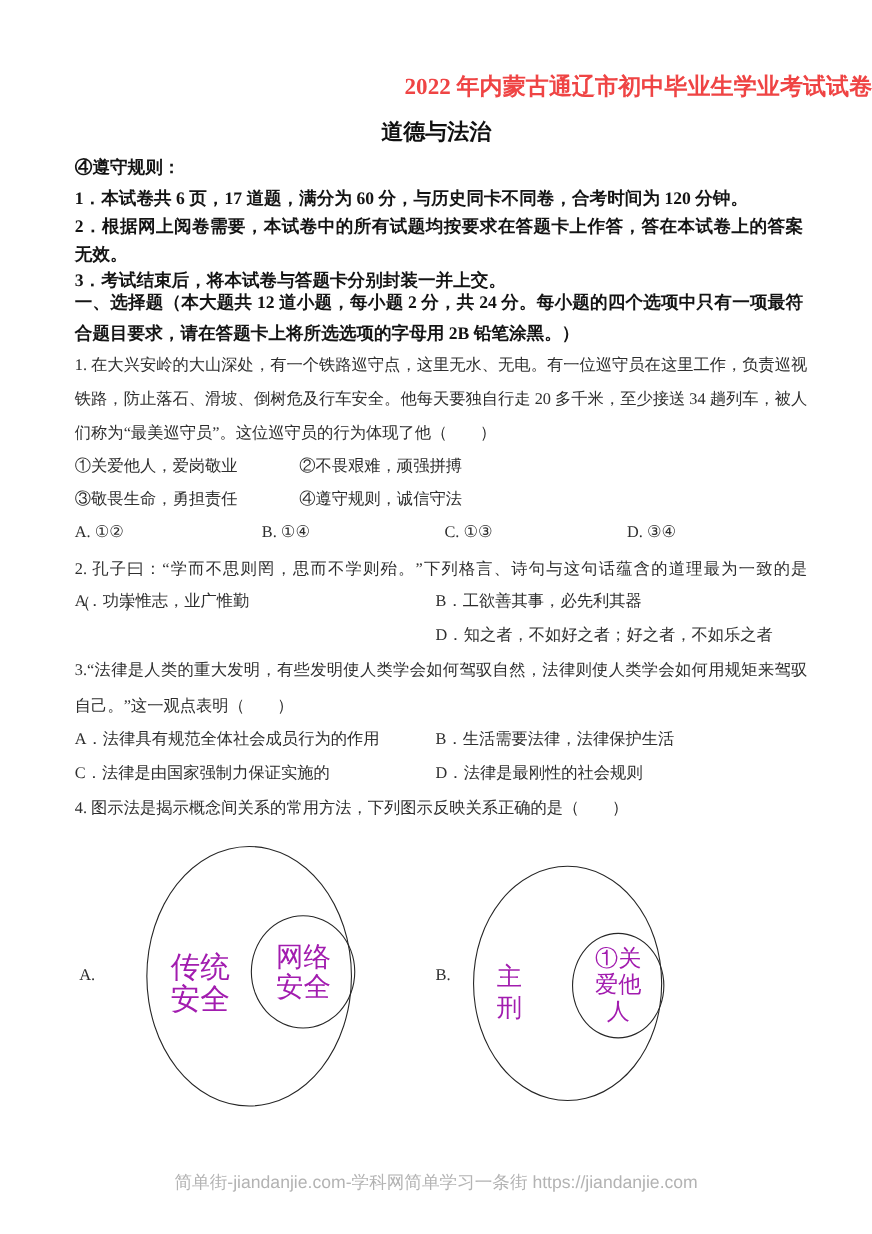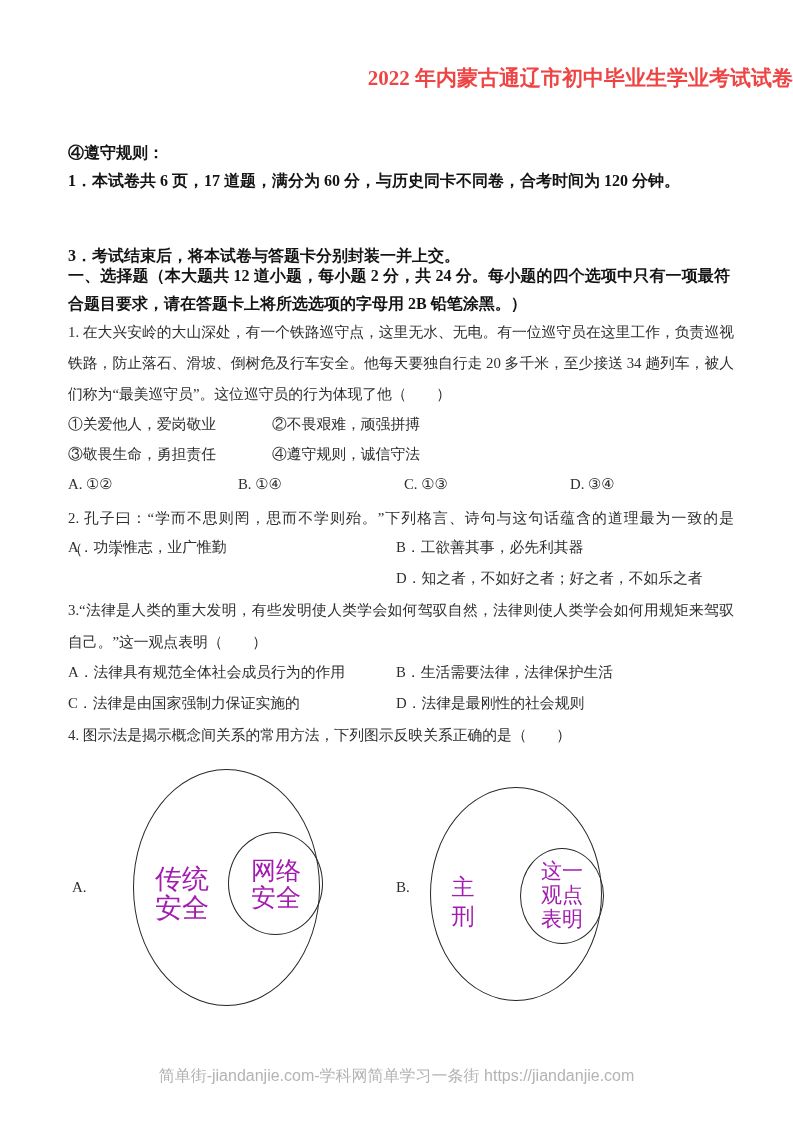--- a/index.html
+++ b/index.html
@@ -23,23 +23,25 @@
   .footer{position:absolute;top:1066px;left:0;width:100%;text-align:center;
           font-size:16px;color:#b3b3b3;line-height:1.2;
           font-family:"Liberation Sans","DejaVu Sans",sans-serif;}
 </style>
 </head>
 <body>
 
 <div class="page">
 
   <div class="title">2022 年内蒙古通辽市初中毕业生学业考试试卷</div>
+  <div class="subject">道德与法治</div>
 
   <div class="t b" style="top:145px">④遵守规则：</div>
   <div class="t b" style="top:173px">1．本试卷共 6 页，17 道题，满分为 60 分，与历史同卡不同卷，合考时间为 120 分钟。</div>
+  <div class="t b wrap" style="top:194px">2．根据网上阅卷需要，本试卷中的所有试题均按要求在答题卡上作答，答在本试卷上的答案无效。</div>
   <div class="t b" style="top:248px">3．考试结束后，将本试卷与答题卡分别封装一并上交。</div>
 
   <div class="t b wrap section" style="top:262px">一、选择题（本大题共 12 道小题，每小题 2 分，共 24 分。每小题的四个选项中只有一项最符合题目要求，请在答题卡上将所选选项的字母用 2B 铅笔涂黑。）</div>
 
   <div class="t stem" style="top:317px">1. 在大兴安岭的大山深处，有一个铁路巡守点，这里无水、无电。有一位巡守员在这里工作，负责巡视铁路，防止落石、滑坡、倒树危及行车安全。他每天要独自行走 20 多千米，至少接送 34 趟列车，被人们称为“最美巡守员”。这位巡守员的行为体现了他（　　）</div>
   <div class="t" style="top:417px;left:68px">①关爱他人，爱岗敬业</div>
   <div class="t" style="top:417px;left:272px">②不畏艰难，顽强拼搏</div>
   <div class="t" style="top:447px;left:68px">③敬畏生命，勇担责任</div>
   <div class="t" style="top:447px;left:272px">④遵守规则，诚信守法</div>
   <div class="t" style="top:477px;left:68px">A. ①②</div>
@@ -63,17 +65,17 @@
   <div class="t lbl" style="top:880px;left:72px">A.</div>
   <div class="ellipse" style="left:133px;top:769px;width:187px;height:237px"></div>
   <div class="ellipse" style="left:228px;top:832px;width:95px;height:103px"></div>
   <div class="vtext" style="left:154px;top:865px;width:56px;font-size:27px;line-height:29px">传统安全</div>
   <div class="vtext" style="left:249px;top:857px;width:54px;font-size:25px;line-height:27px">网络安全</div>
 
   <div class="t lbl" style="top:880px;left:396px">B.</div>
   <div class="ellipse" style="left:430px;top:787px;width:172px;height:214px"></div>
   <div class="ellipse" style="left:520px;top:848px;width:84px;height:96px"></div>
   <div class="vtext" style="left:447px;top:873px;width:32px;font-size:23px;line-height:29px">主刑</div>
-  <div class="vtext" style="left:539px;top:859px;width:46px;font-size:21px;line-height:24px">这一观点表明</div>
+  <div class="vtext" style="left:539px;top:859px;width:46px;font-size:21px;line-height:24px">①关爱他人</div>
 
   <div class="footer">简单街-jiandanjie.com-学科网简单学习一条街 https://jiandanjie.com</div>
 
 </div>
 
 </body></html>

